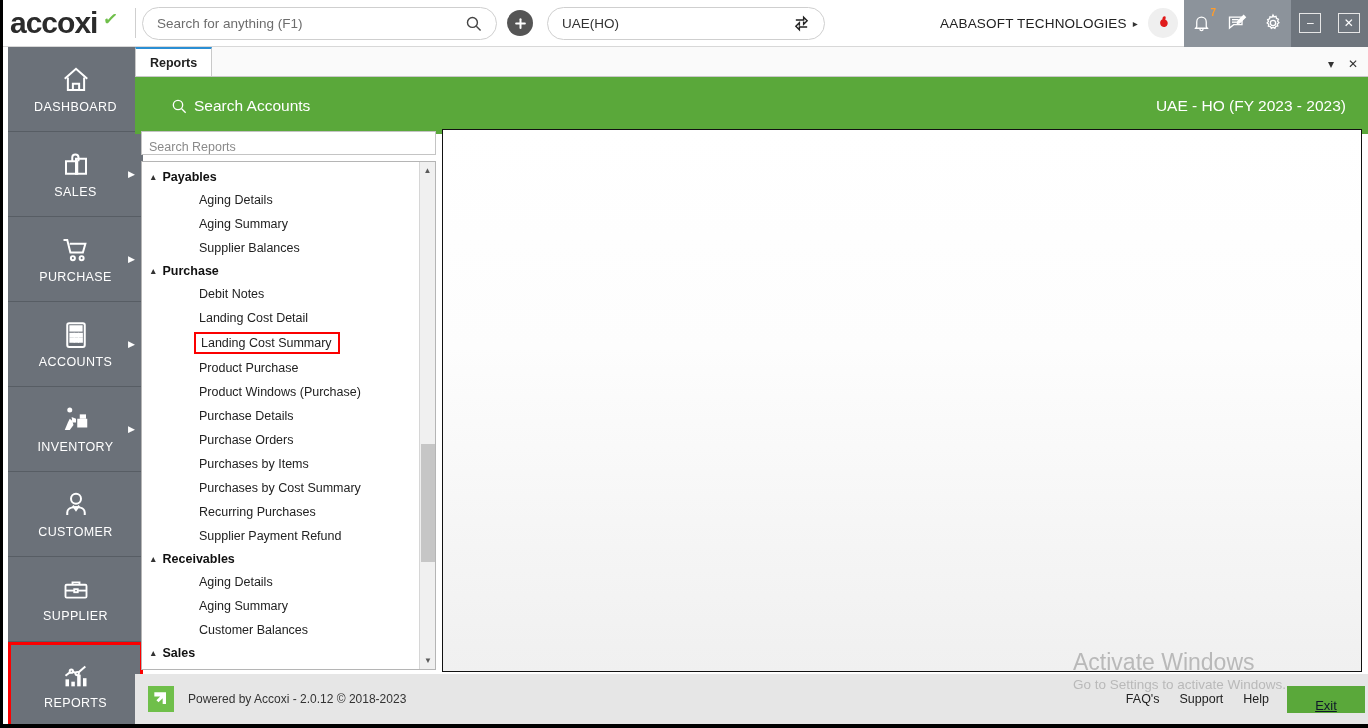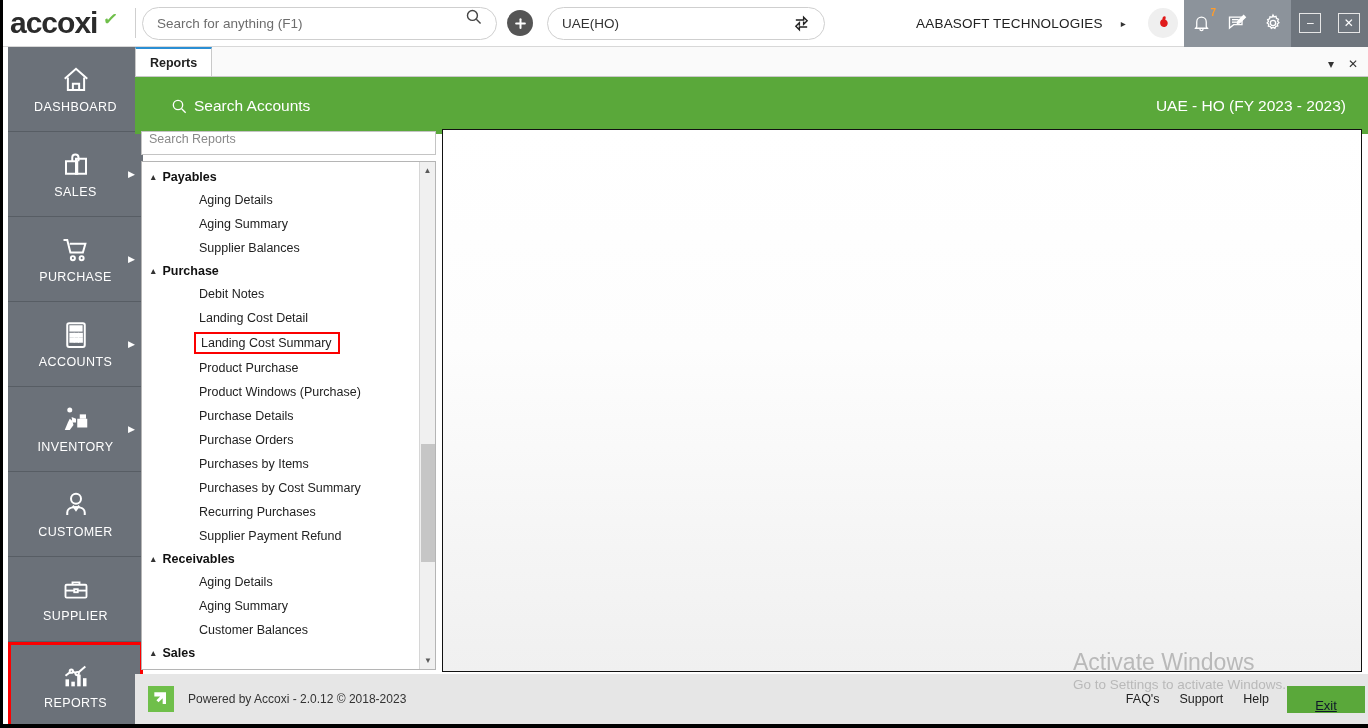--- a/index.html
+++ b/index.html
@@ -23,40 +23,40 @@
   }
   .logo .tick {
     position: absolute; right: 18px; top: 2px; color: #6fbf4a;
     font-size: 18px; font-weight: bold; transform: rotate(8deg);
   }
   .logo-divider {
     width: 1px; height: 30px; background: #cfcfcf; margin-right: 6px;
   }
   .searchbox {
     width: 355px; height: 33px; border: 1px solid #cfcfcf; border-radius: 17px;
-    display: flex; padding: 0 14px; background: #fff;
+    display: flex; align-items: center; padding: 0 14px; background: #fff;
   }
   .searchbox input {
     flex: 1; border: none; outline: none; font-size: 13.5px;
     color: #555; font-family: "Liberation Sans", sans-serif; background: transparent;
   }
   .searchbox input::placeholder { color: #6d6d6d; }
   .icon-svg { display: block; }
   .plus-btn {
     width: 26px; height: 26px; border-radius: 50%; background: #555;
     margin-left: 10px; display: flex; align-items: center; justify-content: center;
     color: #fff; cursor: pointer;
   }
   .branchbox {
     width: 278px; height: 33px; border: 1px solid #cfcfcf; border-radius: 17px;
     display: flex; align-items: center; padding: 0 14px; margin-left: 14px; background: #fff;
   }
   .branchbox .val { flex: 1; font-size: 13.5px; color: #333; }
   .company {
-    margin-left: auto; display: flex; align-items: center; gap: 18px;
+    margin-left: auto; display: flex; align-items: center; gap: 6px;
     font-size: 13.5px; color: #222; padding-right: 6px; letter-spacing: .2px;
   }
   .company .caret { font-size: 10px; color: #333; }
   .avatar {
     width: 30px; height: 30px; border-radius: 50%; background: #efefef;
     display: flex; align-items: center; justify-content: center; margin-left: 4px;
   }
   .tray {
     width: 107px; height: 47px; background: #8c939b; display: flex;
     align-items: center; justify-content: space-around; color: #fff;
@@ -119,21 +119,21 @@
     font-size: 15.5px; margin-left: 36px; display: flex; align-items: center; gap: 7px;
   }
   .greenbar .fy { margin-left: auto; margin-right: 22px; font-size: 15.5px; }
 
   
   .repspanel {
     position: absolute; left: 141px; top: 131px; width: 295px; height: 543px;
   }
   .reps-search {
     width: 295px; height: 24px; border: 1px solid #c4c4c4; background: #fff;
-    padding: 0 7px; display: flex; align-items: flex-start;
+    padding: 0 7px; display: flex; align-items: flex-end;
   }
   .reps-search input {
     width: 100%; border: none; outline: none; font-size: 12.5px; color: #555;
     font-family: "Liberation Sans", sans-serif; background: transparent;
   }
   .reps-search input::placeholder { color: #8a8a8a; }
   .tree-wrap {
     position: relative; width: 295px; height: 509px; margin-top: 6px;
     border: 1px solid #b5b5b5; background: #fff; overflow: hidden;
   }

